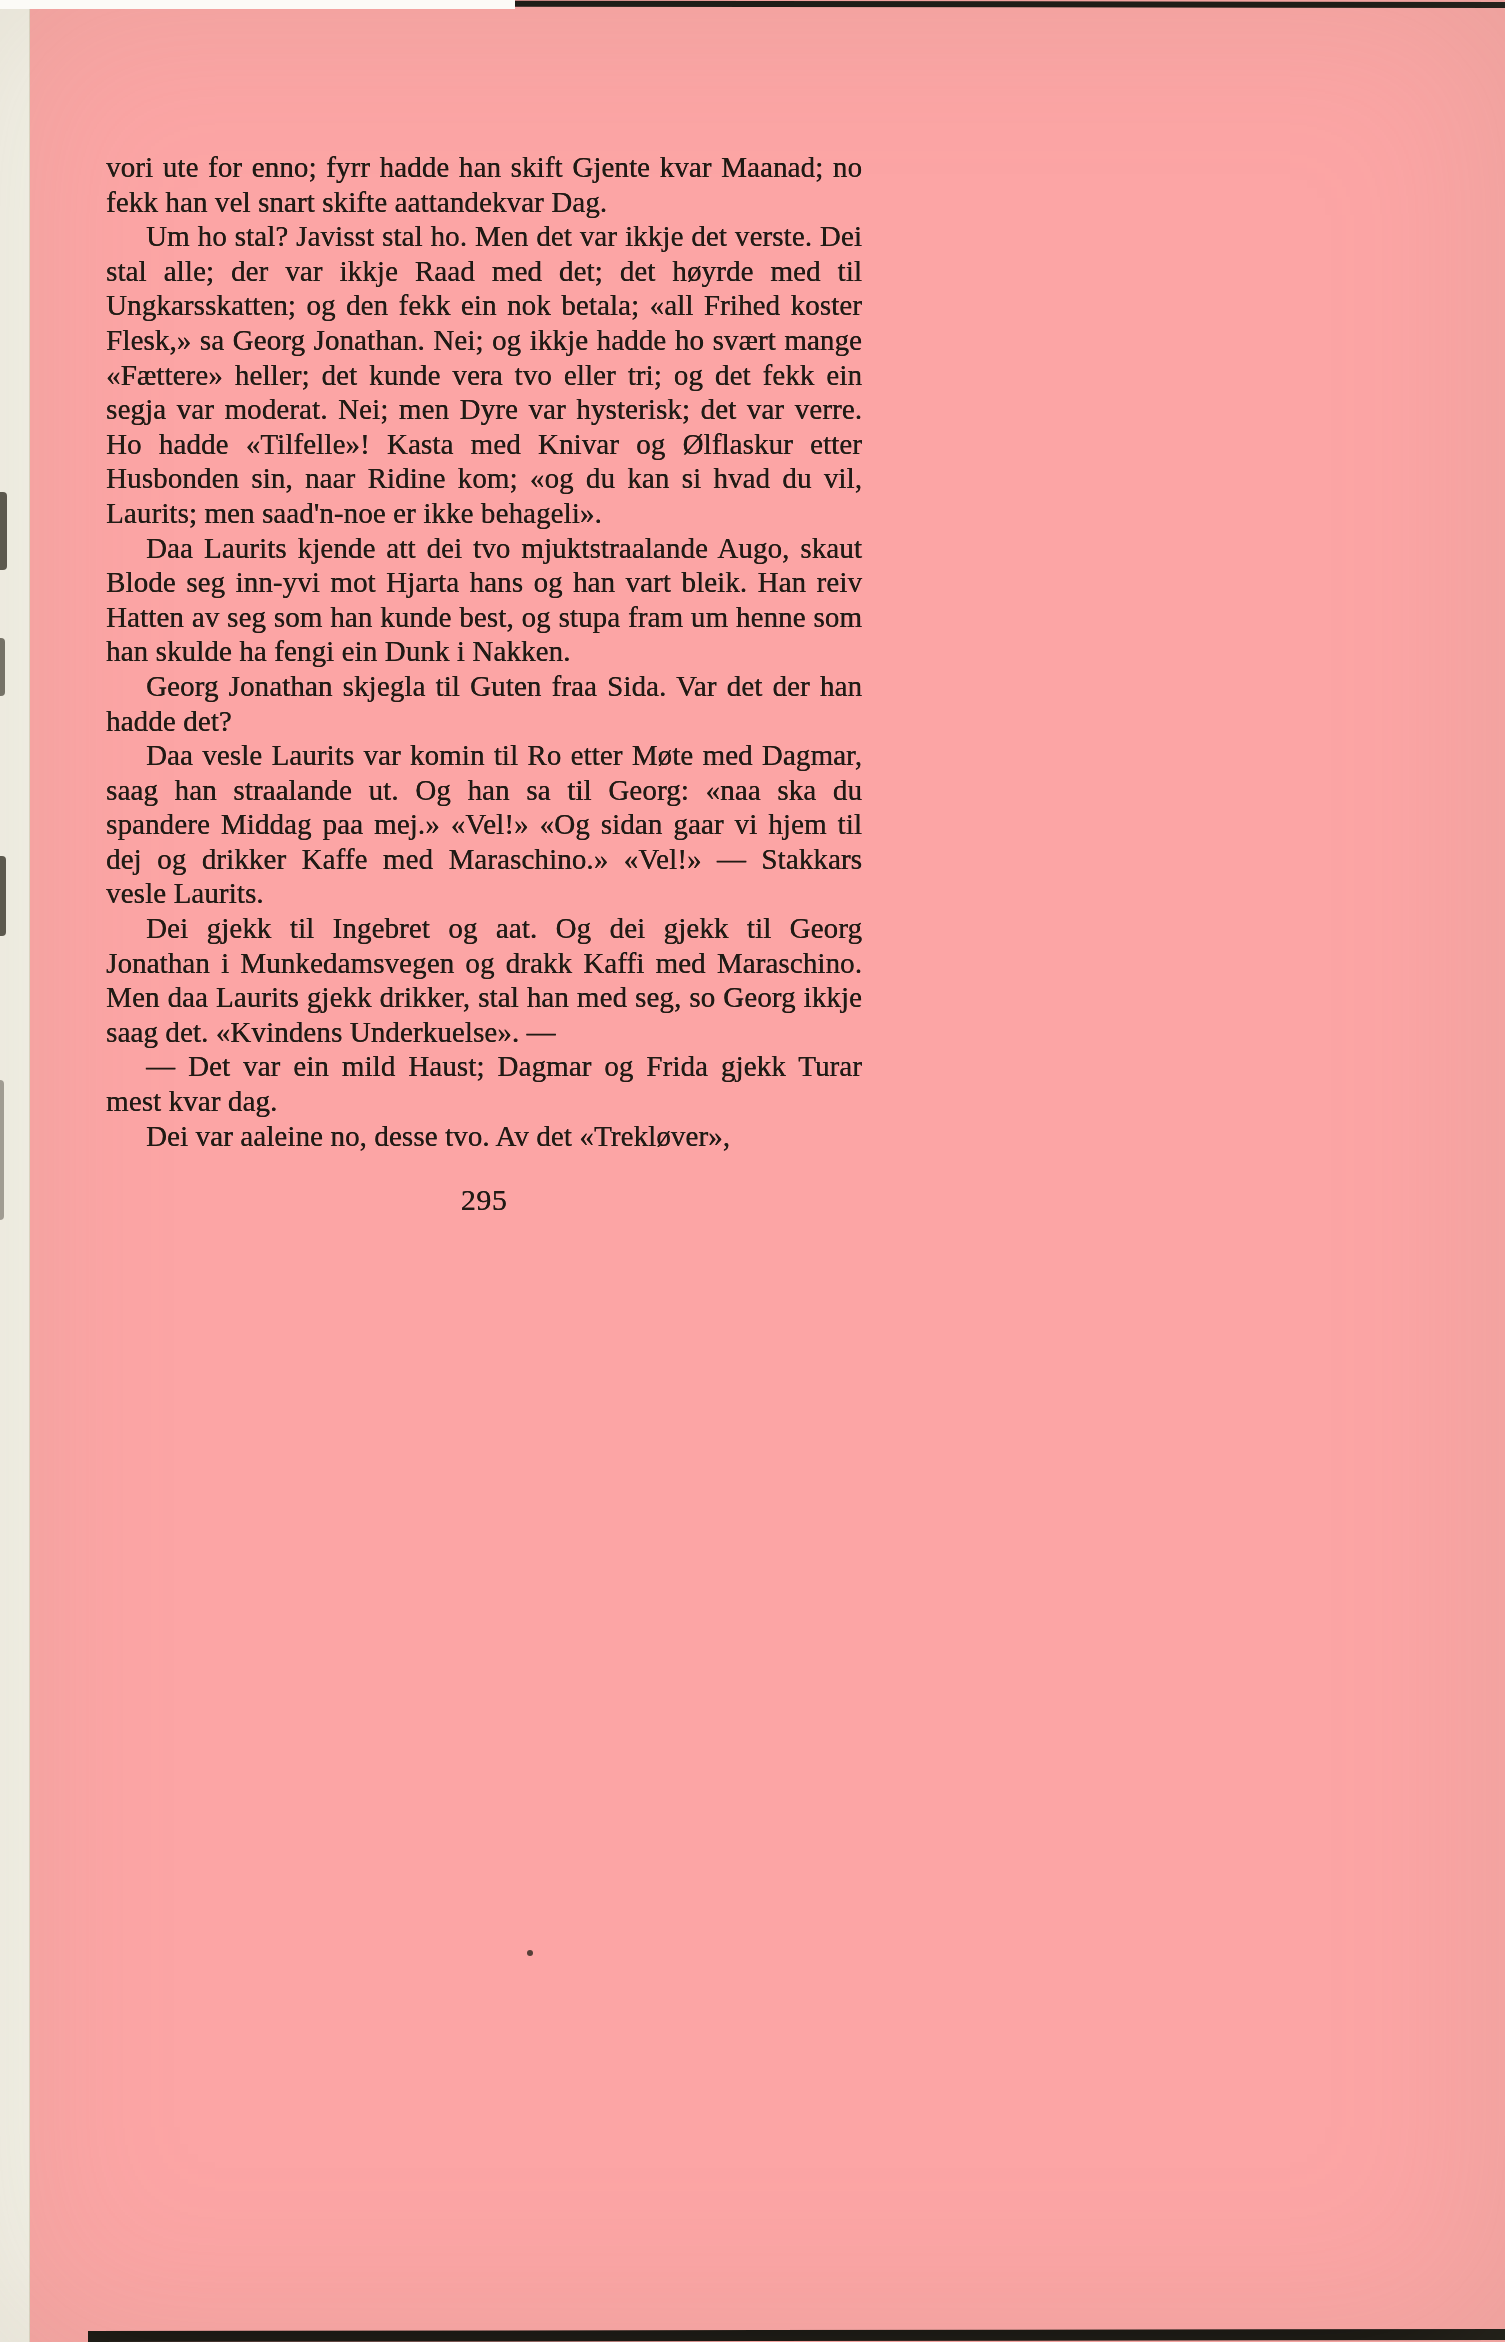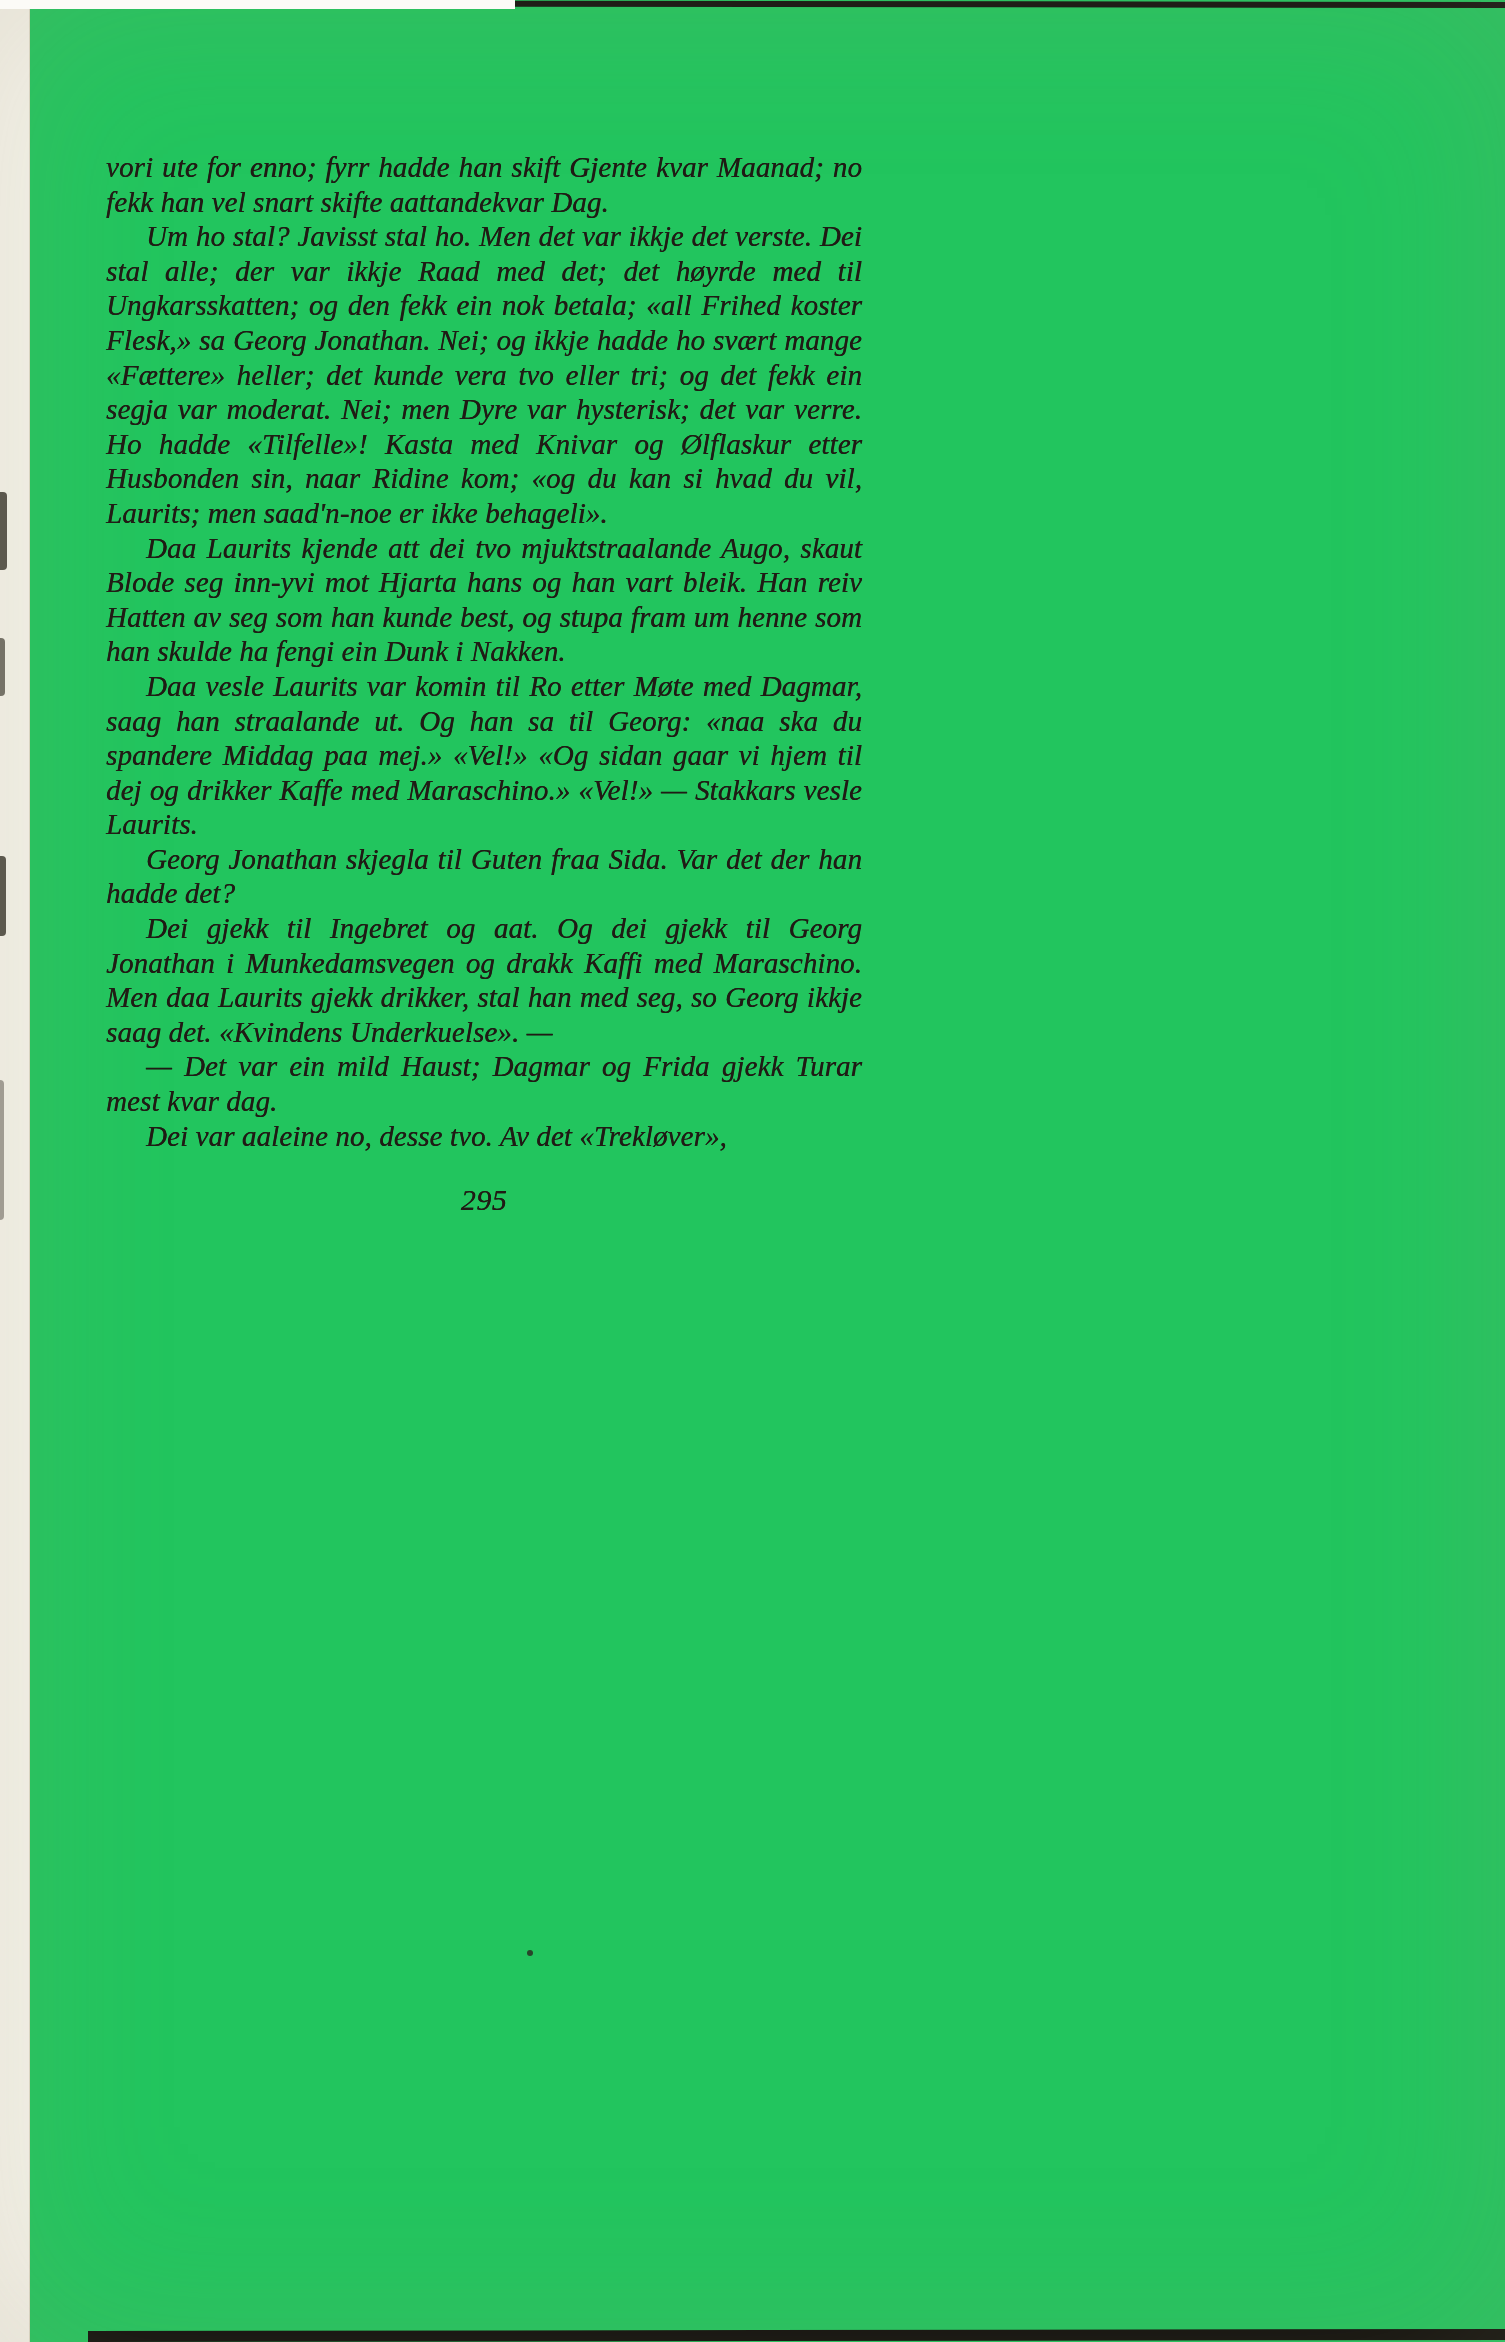--- a/index.html
+++ b/index.html
@@ -5,23 +5,22 @@
   * { margin: 0; padding: 0; box-sizing: border-box; }
   html, body { width: 1505px; height: 2342px; }
   body {
     background: #e9e6da;
     font-family: "Liberation Serif", "DejaVu Serif", serif;
   }
   .scan {
     position: relative;
     width: 1505px;
     height: 2342px;
-    background: #22c55e;
+    background: #fca5a5;
     overflow: hidden;
-    font-style: italic;
   }
   
   .scan::after {
     content: "";
     position: absolute;
     inset: 0;
     box-shadow: inset 0 0 180px rgba(160,150,120,0.20);
     pointer-events: none;
   }
   
@@ -109,22 +108,22 @@
   <div class="smudge s2"></div>
   <div class="smudge s3"></div>
   <div class="smudge s4"></div>
   <div class="speck"></div>
 
   <main class="text-col">
     <div id="paragraphs">
         <p class="para">vori ute for enno; fyrr hadde han skift Gjente kvar Maanad; no fekk han vel snart skifte aattandekvar Dag.</p>
         <p class="para indent">Um ho stal? Javisst stal ho. Men det var ikkje det verste. Dei stal alle; der var ikkje Raad med det; det høyrde med til Ungkarsskatten; og den fekk ein nok betala; «all Frihed koster Flesk,» sa Georg Jonathan. Nei; og ikkje hadde ho svært mange «Fættere» heller; det kunde vera tvo eller tri; og det fekk ein segja var moderat. Nei; men Dyre var hysterisk; det var verre. Ho hadde «Tilfelle»! Kasta med Knivar og Ølflaskur etter Husbonden sin, naar Ridine kom; «og du kan si hvad du vil, Laurits; men saad'n-noe er ikke behageli».</p>
         <p class="para indent">Daa Laurits kjende att dei tvo mjuktstraalande Augo, skaut Blode seg inn-yvi mot Hjarta hans og han vart bleik. Han reiv Hatten av seg som han kunde best, og stupa fram um henne som han skulde ha fengi ein Dunk i Nakken.</p>
+        <p class="para indent">Georg Jonathan skjegla til Guten fraa Sida. Var det der han hadde det?</p>
         <p class="para indent">Daa vesle Laurits var komin til Ro etter Møte med Dagmar, saag han straalande ut. Og han sa til Georg: «naa ska du spandere Middag paa mej.» «Vel!» «Og sidan gaar vi hjem til dej og drikker Kaffe med Maraschino.» «Vel!» — Stakkars vesle Laurits.</p>
-        <p class="para indent">Georg Jonathan skjegla til Guten fraa Sida. Var det der han hadde det?</p>
         <p class="para indent">Dei gjekk til Ingebret og aat. Og dei gjekk til Georg Jonathan i Munkedamsvegen og drakk Kaffi med Maraschino. Men daa Laurits gjekk drikker, stal han med seg, so Georg ikkje saag det. «Kvindens Underkuelse». —</p>
         <p class="para indent">— Det var ein mild Haust; Dagmar og Frida gjekk Turar mest kvar dag.</p>
         <p class="para indent">Dei var aaleine no, desse tvo. Av det «Trekløver»,</p>
       </div>
     <div class="page-number">295</div>
   </main>
 
   <div class="edge-bottom-black"></div>
 </div>
 

